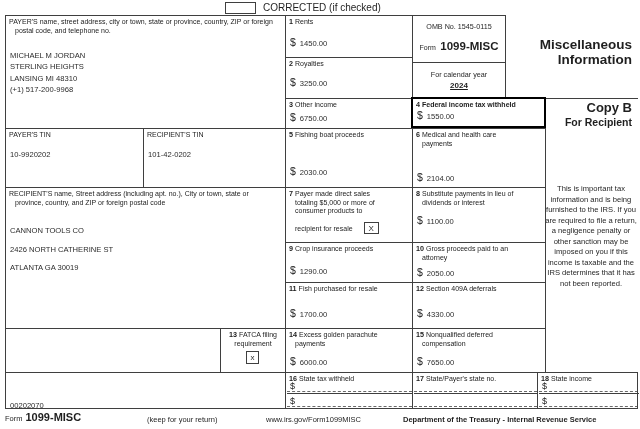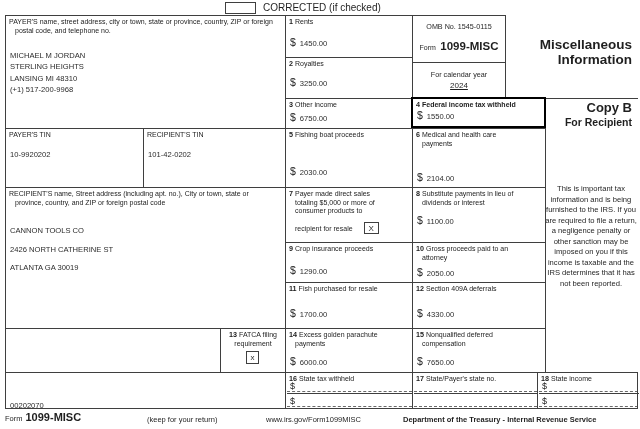--- a/index.html
+++ b/index.html
@@ -134,21 +134,21 @@
 
   <div class="cell br" style="left:412px;top:15px;width:94px;height:47px;">
     <div style="text-align:center;font-size:7.2px;padding-top:6px;">OMB No. 1545-0115</div>
     <div style="text-align:center;padding-top:5px;">
       <span style="font-size:7px;">Form</span>
       <span style="font-size:11.5px;font-weight:bold;">1099-MISC</span>
     </div>
   </div>
   <div class="cell br" style="left:412px;top:62px;width:94px;height:36px;">
     <div style="text-align:center;font-size:7.2px;padding-top:7px;">For calendar year</div>
-    <div style="text-align:center;font-size:8px;text-decoration:underline;padding-top:2px;">2024</div>
+    <div style="text-align:center;font-size:8px;text-decoration:underline;padding-top:2px;font-weight:bold;">2024</div>
   </div>
 
   <div style="position:absolute;left:411px;top:97px;width:135px;height:31px;box-sizing:border-box;border:2.5px solid #000;background:#fff;">
     <div class="lbl" style="font-weight:bold;"><b>4</b><span>Federal income tax withheld</span></div>
     <div class="amt" style="top:10px;">
         <span class="dlr">$</span>
         <span class="val">1550.00</span>
       </div>
   </div>
 

